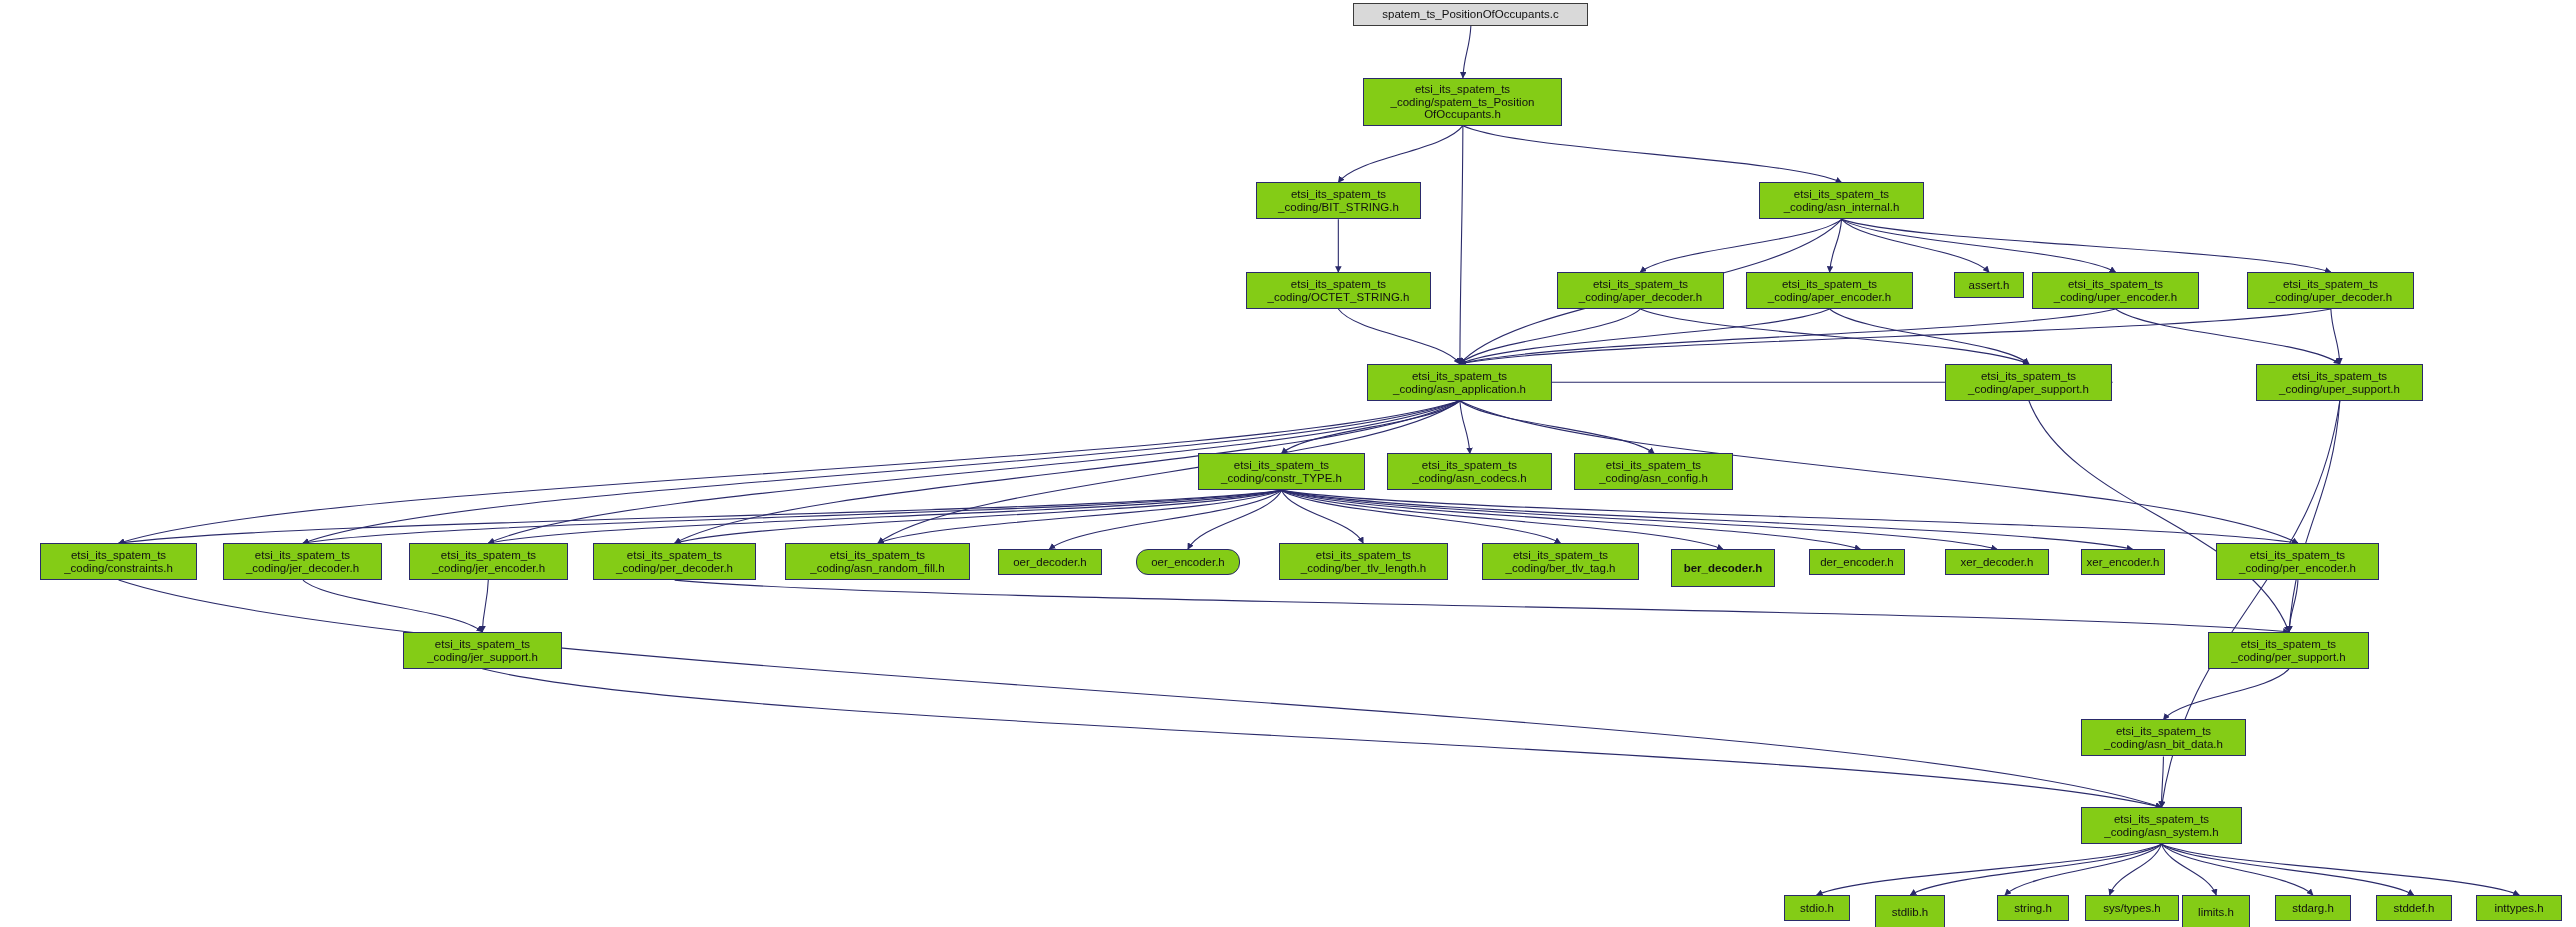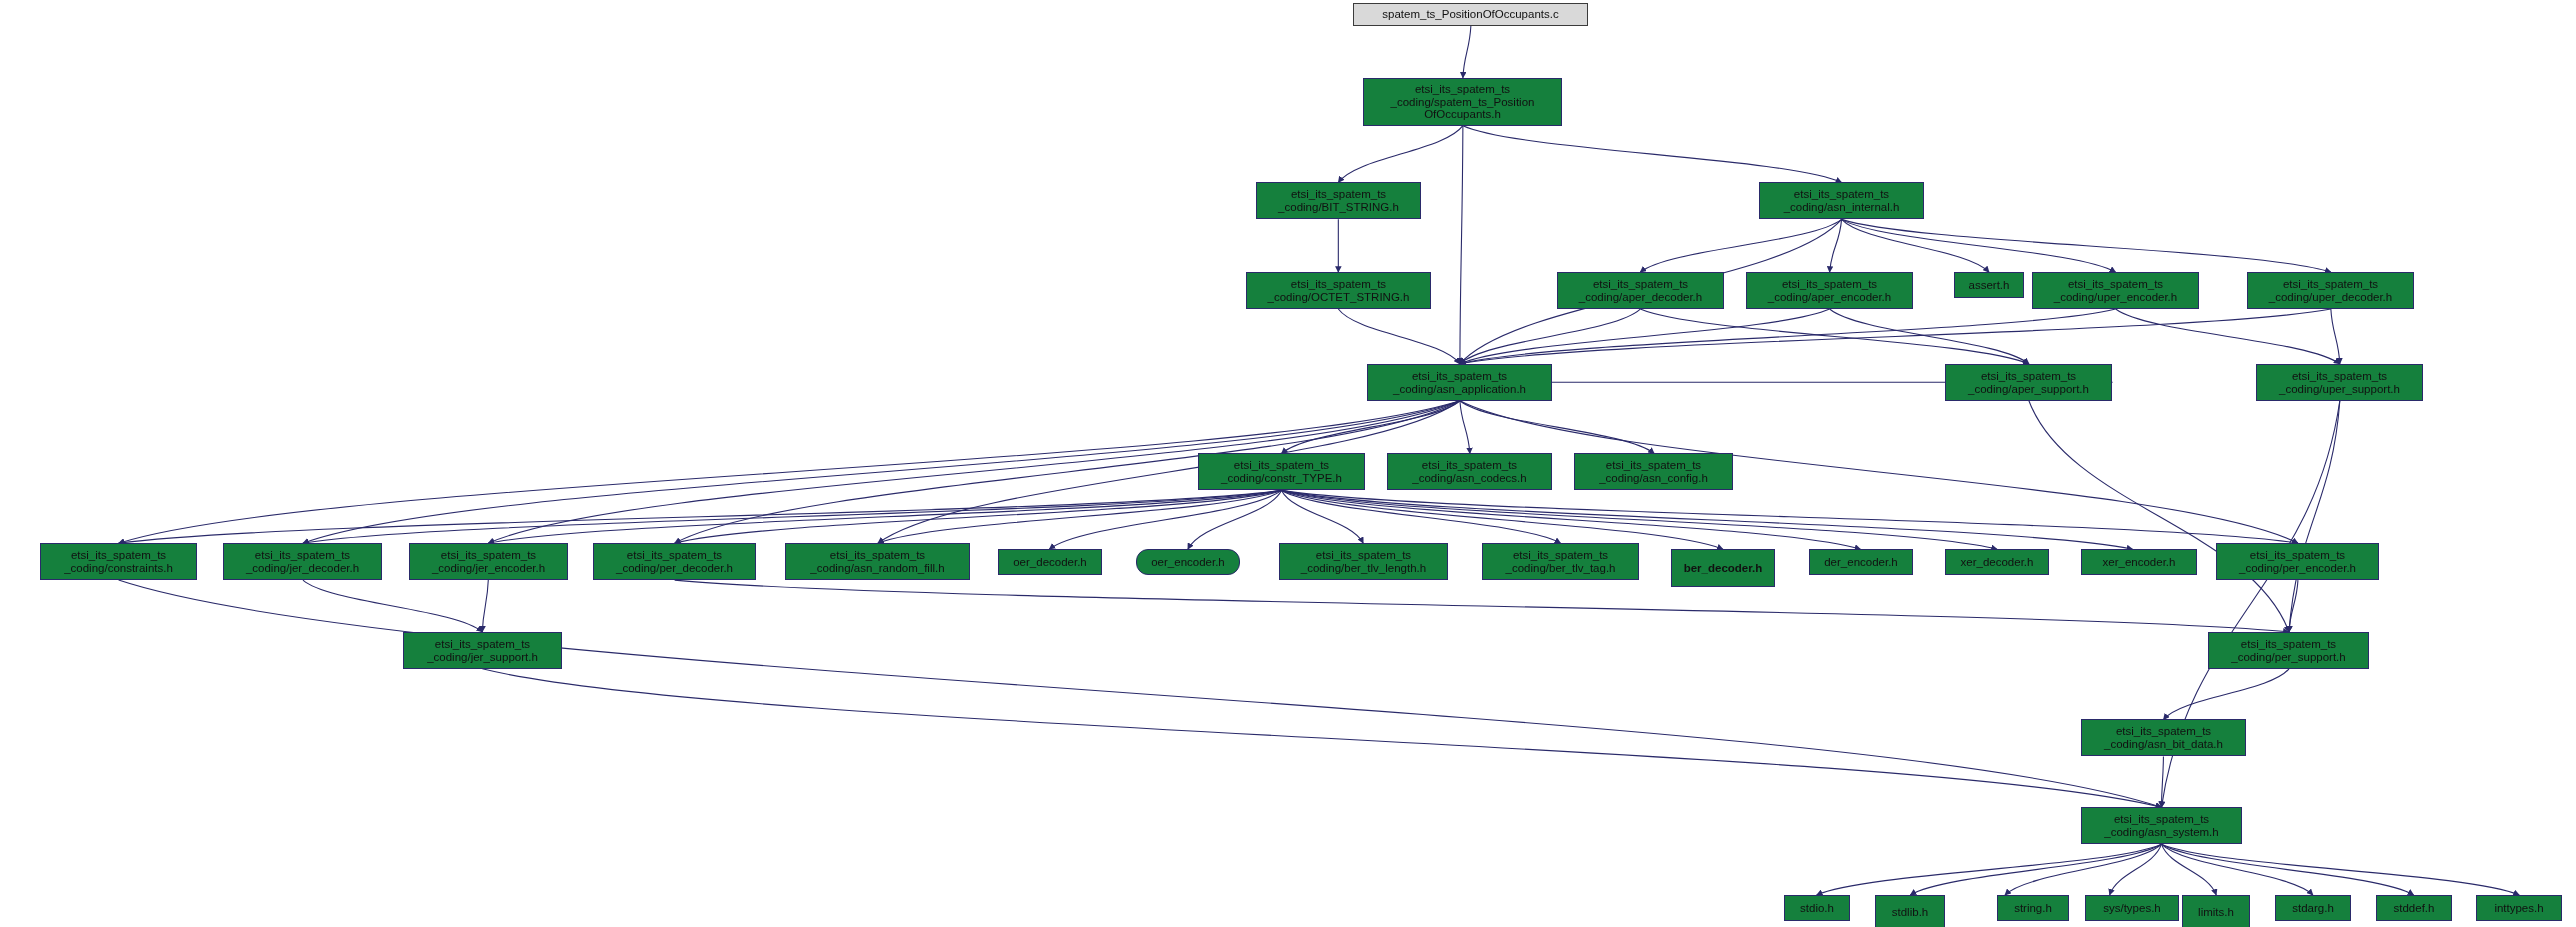--- a/index.html
+++ b/index.html
@@ -21,21 +21,21 @@
     position: absolute;
     left: 0;
     top: 0;
     width: 2576px;
     height: 928px;
   }
   .node {
     position: absolute;
     box-sizing: border-box;
     border: 1px solid #2a2a6a;
-    background: #15803d;
+    background: #84cc16;
     color: #111111;
     font-size: 11.5px;
     line-height: 12.5px;
     text-align: center;
     display: flex;
     align-items: center;
     justify-content: center;
     white-space: pre-line;
     padding: 1px 2px;
     z-index: 2;
@@ -166,23 +166,23 @@
 _coding/per_decoder.h</div>
     <div class="node plain" style="left: 785px; top: 543px; width: 185px; height: 37px;">etsi_its_spatem_ts
 _coding/asn_random_fill.h</div>
     <div class="node plain" style="left: 998px; top: 549px; width: 104px; height: 26px;">oer_decoder.h</div>
     <div class="node plain" style="left: 1136px; top: 549px; width: 104px; height: 26px; border-radius: 12px;">oer_encoder.h</div>
     <div class="node plain" style="left: 1279px; top: 543px; width: 169px; height: 37px;">etsi_its_spatem_ts
 _coding/ber_tlv_length.h</div>
     <div class="node plain" style="left: 1482px; top: 543px; width: 157px; height: 37px;">etsi_its_spatem_ts
 _coding/ber_tlv_tag.h</div>
     <div class="node plain" style="left: 1671px; top: 549px; width: 104px; height: 38px; font-weight: bold;">ber_decoder.h</div>
-    <div class="node plain" style="left: 1809px; top: 549px; width: 104px; height: 26px;">der_encoder.h</div>
+    <div class="node plain" style="left: 1809px; top: 549px; width: 96px; height: 26px;">der_encoder.h</div>
     <div class="node plain" style="left: 1945px; top: 549px; width: 104px; height: 26px;">xer_decoder.h</div>
-    <div class="node plain" style="left: 2081px; top: 549px; width: 116px; height: 26px; text-align: center;">xer_encoder.h</div>
+    <div class="node plain" style="left: 2081px; top: 549px; width: 84px; height: 26px; text-align: center;">xer_encoder.h</div>
     <div class="node plain" style="left: 2216px; top: 543px; width: 163px; height: 37px;">etsi_its_spatem_ts
 _coding/per_encoder.h</div>
     <div class="node plain" style="left: 403px; top: 632px; width: 159px; height: 37px;">etsi_its_spatem_ts
 _coding/jer_support.h</div>
     <div class="node plain" style="left: 2208px; top: 632px; width: 161px; height: 37px;">etsi_its_spatem_ts
 _coding/per_support.h</div>
     <div class="node plain" style="left: 2081px; top: 719px; width: 165px; height: 37px;">etsi_its_spatem_ts
 _coding/asn_bit_data.h</div>
     <div class="node plain" style="left: 2081px; top: 807px; width: 161px; height: 37px;">etsi_its_spatem_ts
 _coding/asn_system.h</div>

